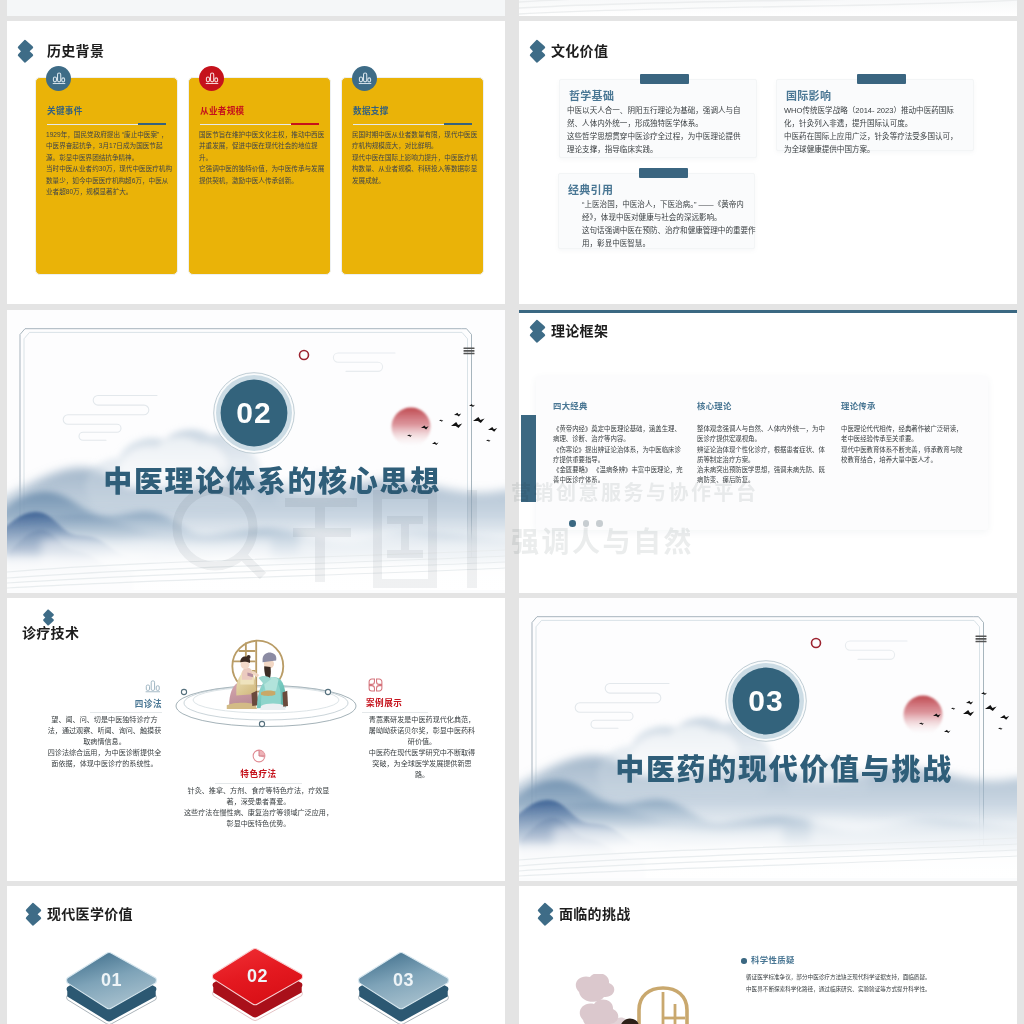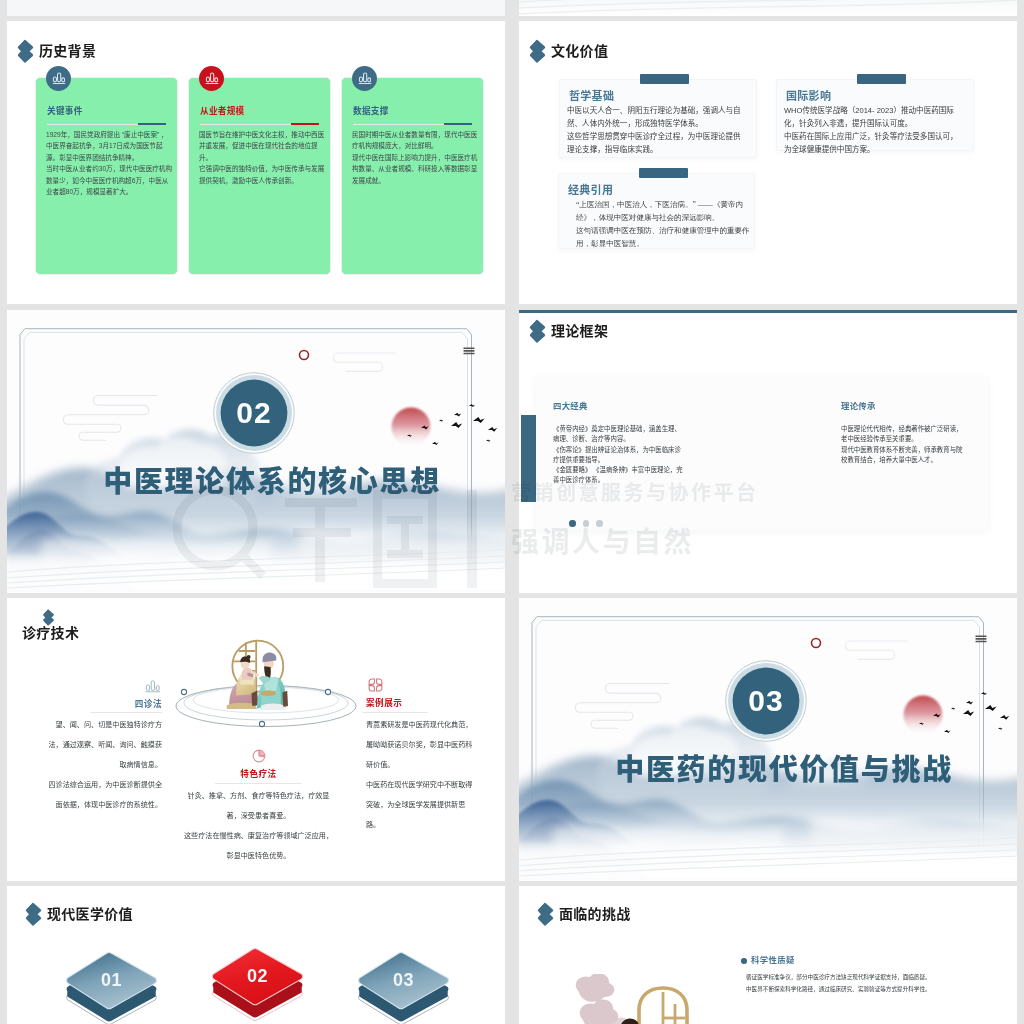--- a/index.html
+++ b/index.html
@@ -10,21 +10,21 @@
   .slide{position:absolute;width:498px;height:283px;background:#fff;overflow:hidden;}
   .cL{left:0;} .cR{left:512px;}
   .r0{top:-267px;} .r1{top:21px;} .r2{top:310px;} .r3{top:598px;} .r4{top:886px;}
 
   
   .hd{position:absolute;display:flex;align-items:center;}
   .hd .dia{width:17px;height:24.5px;flex:0 0 17px;}
   .hd .ttl{font-size:14px;font-weight:700;color:#1d1d1d;margin-left:5px;letter-spacing:.3px;line-height:1;}
 
   
-  .c1card{position:absolute;top:56px;width:141px;height:196px;background:#86efac;
+  .c1card{position:absolute;top:56px;width:141px;height:196px;background:#eab308;
           border:1px solid #edf0f2;border-radius:5px;}
   .c1ico{position:absolute;left:10px;top:-12.5px;width:25px;height:25px;border-radius:50%;
          display:flex;align-items:center;justify-content:center;}
   .c1ttl{position:absolute;left:11px;top:26px;font-size:8.6px;font-weight:700;letter-spacing:.3px;}
   .c1rule{position:absolute;left:11px;top:46px;width:119px;height:1px;background:#e5e9ec;}
   .c1rule i{position:absolute;right:0;top:-1px;width:28px;height:2.4px;}
   .c1body{position:absolute;left:10px;top:51px;width:127px;font-size:6.6px;line-height:11.4px;
           color:#40454a;text-align:left;}
   .c1body p{margin:0;}
 
@@ -53,21 +53,21 @@
   .s4body{font-size:6.4px;line-height:10.3px;color:#3b4043;text-align:left;}
   .s4body p{margin:0;}
   .dots{position:absolute;left:50px;top:210px;display:flex;gap:7px;}
   .dots i{width:6.5px;height:6.5px;border-radius:50%;background:#c7cdd1;}
   .dots i:first-child{background:#3b6882;}
 
   
   .s5it{position:absolute;}
   .s5ttl{font-size:8.6px;font-weight:700;letter-spacing:.5px;line-height:10px;}
   .s5rule{height:1px;background:#e4e8ea;}
-  .s5body{font-size:7.1px;line-height:20px;color:#3b4043;}
+  .s5body{font-size:7.1px;line-height:11px;color:#3b4043;text-align:center;}
   .s5body p{margin:0;}
 
   
   .s7b{position:absolute;}
   .s7num{position:absolute;left:0;right:0;text-align:center;color:#eef4f7;
          font-size:18px;font-weight:700;letter-spacing:.6px;}
 
   
   .s8it{position:absolute;left:232px;top:69px;width:236px;}
   .s8ttl{font-size:8.4px;font-weight:700;color:#4a7794;letter-spacing:.4px;line-height:10px;}
@@ -101,21 +101,21 @@
     <g fill="none" stroke="#eceeef" stroke-width="1.4">
       <path d="M0 262 C140 252 330 257 498 248"></path>
       <path d="M0 269 C150 259 340 263 498 254"></path>
       <path d="M0 275 C160 266 350 269 498 261"></path>
       <path d="M0 281 C170 272 360 275 498 267"></path>
     </g>
   </svg>
 </div>
 
 <div class="slide cL r1">
-  <div class="hd" style="left:10px;top:18px;">
+  <div class="hd" style="left:10px;top:18px;gap:8px;">
     <svg class="dia" viewBox="0 0 17 24.3">
       <path d="M8.5 0.8 L15.6 7.1 a1.6 1.6 0 0 1 0 2.4 L8.5 15.8 a1.1 1.1 0 0 1 -1.1 0 L1.4 9.5 a1.6 1.6 0 0 1 0 -2.4 L7.4 0.8 a1.1 1.1 0 0 1 1.1 0 Z" fill="#3e6c87"></path>
       <path d="M8.5 8.5 L15.6 14.8 a1.6 1.6 0 0 1 0 2.4 L8.5 23.5 a1.1 1.1 0 0 1 -1.1 0 L1.4 17.2 a1.6 1.6 0 0 1 0 -2.4 L7.4 8.5 a1.1 1.1 0 0 1 1.1 0 Z" fill="#3e6c87"></path>
     </svg>
     <span class="ttl">历史背景</span>
   </div>
 
   <div class="c1card" style="left:28px;">
     <div class="c1ico" style="background:#3e6c87;">
       <svg width="16" height="16" viewBox="0 0 24 24">
@@ -203,21 +203,21 @@
     <div class="c2ttl" style="left:9px;top:11px;">国际影响</div>
     <div class="c2body" style="left:7px;top:25px;width:178px;">
       <p>WHO传统医学战略（2014- 2023）推动中医药国际化，针灸列入非遗，提升国际认可度。</p>
       <p>中医药在国际上应用广泛，针灸等疗法受多国认可，为全球健康提供中国方案。</p>
     </div>
   </div>
 
   <div class="c2card" style="left:39px;top:152px;width:195px;height:74px;">
     <div class="c2tab" style="left:80px;"></div>
     <div class="c2ttl" style="left:9px;top:11px;">经典引用</div>
-    <div class="c2body" style="left:17px;top:25px;width:178px;font-family:Liberation Serif, serif;">
+    <div class="c2body" style="left:23px;top:25px;width:178px;">
       <p>“上医治国，中医治人，下医治病。” ——《黄帝内经》，体现中医对健康与社会的深远影响。</p>
       <p>这句话强调中医在预防、治疗和健康管理中的重要作用，彰显中医智慧。</p>
     </div>
   </div>
 </div>
 
 <div class="slide cL r2">
   <div class="sec">
     <svg width="498" height="283" viewBox="0 0 498 283" style="position:absolute;left:0;top:0">
       <defs>
@@ -369,20 +369,28 @@
   <div class="s4bar"></div>
   <div class="s4card">
     <div class="s4col" style="left:17px;">
       <div class="s4ttl">四大经典</div>
       <div class="s4body">
         <p>《黄帝内经》奠定中医理论基础，涵盖生理、病理、诊断、治疗等内容。</p>
         <p>《伤寒论》提出辨证论治体系，为中医临床诊疗提供重要指导。</p>
         <p>《金匮要略》 《温病条辨》丰富中医理论，完善中医诊疗体系。</p>
       </div>
     </div>
+    <div class="s4col" style="left:161px;">
+      <div class="s4ttl">核心理论</div>
+      <div class="s4body">
+        <p>整体观念强调人与自然、人体内外统一，为中医诊疗提供宏观视角。</p>
+        <p>辨证论治体现个性化诊疗，根据患者症状、体质等制定治疗方案。</p>
+        <p>治未病突出预防医学思想，强调未病先防、既病防变、瘥后防复。</p>
+      </div>
+    </div>
     <div class="s4col" style="left:305px;width:127px;">
       <div class="s4ttl">理论传承</div>
       <div class="s4body">
         <p>中医理论代代相传，经典著作被广泛研读，老中医经验传承至关重要。</p>
         <p>现代中医教育体系不断完善，师承教育与院校教育结合，培养大量中医人才。</p>
       </div>
     </div>
   </div>
   <div class="dots">
     <i></i>

